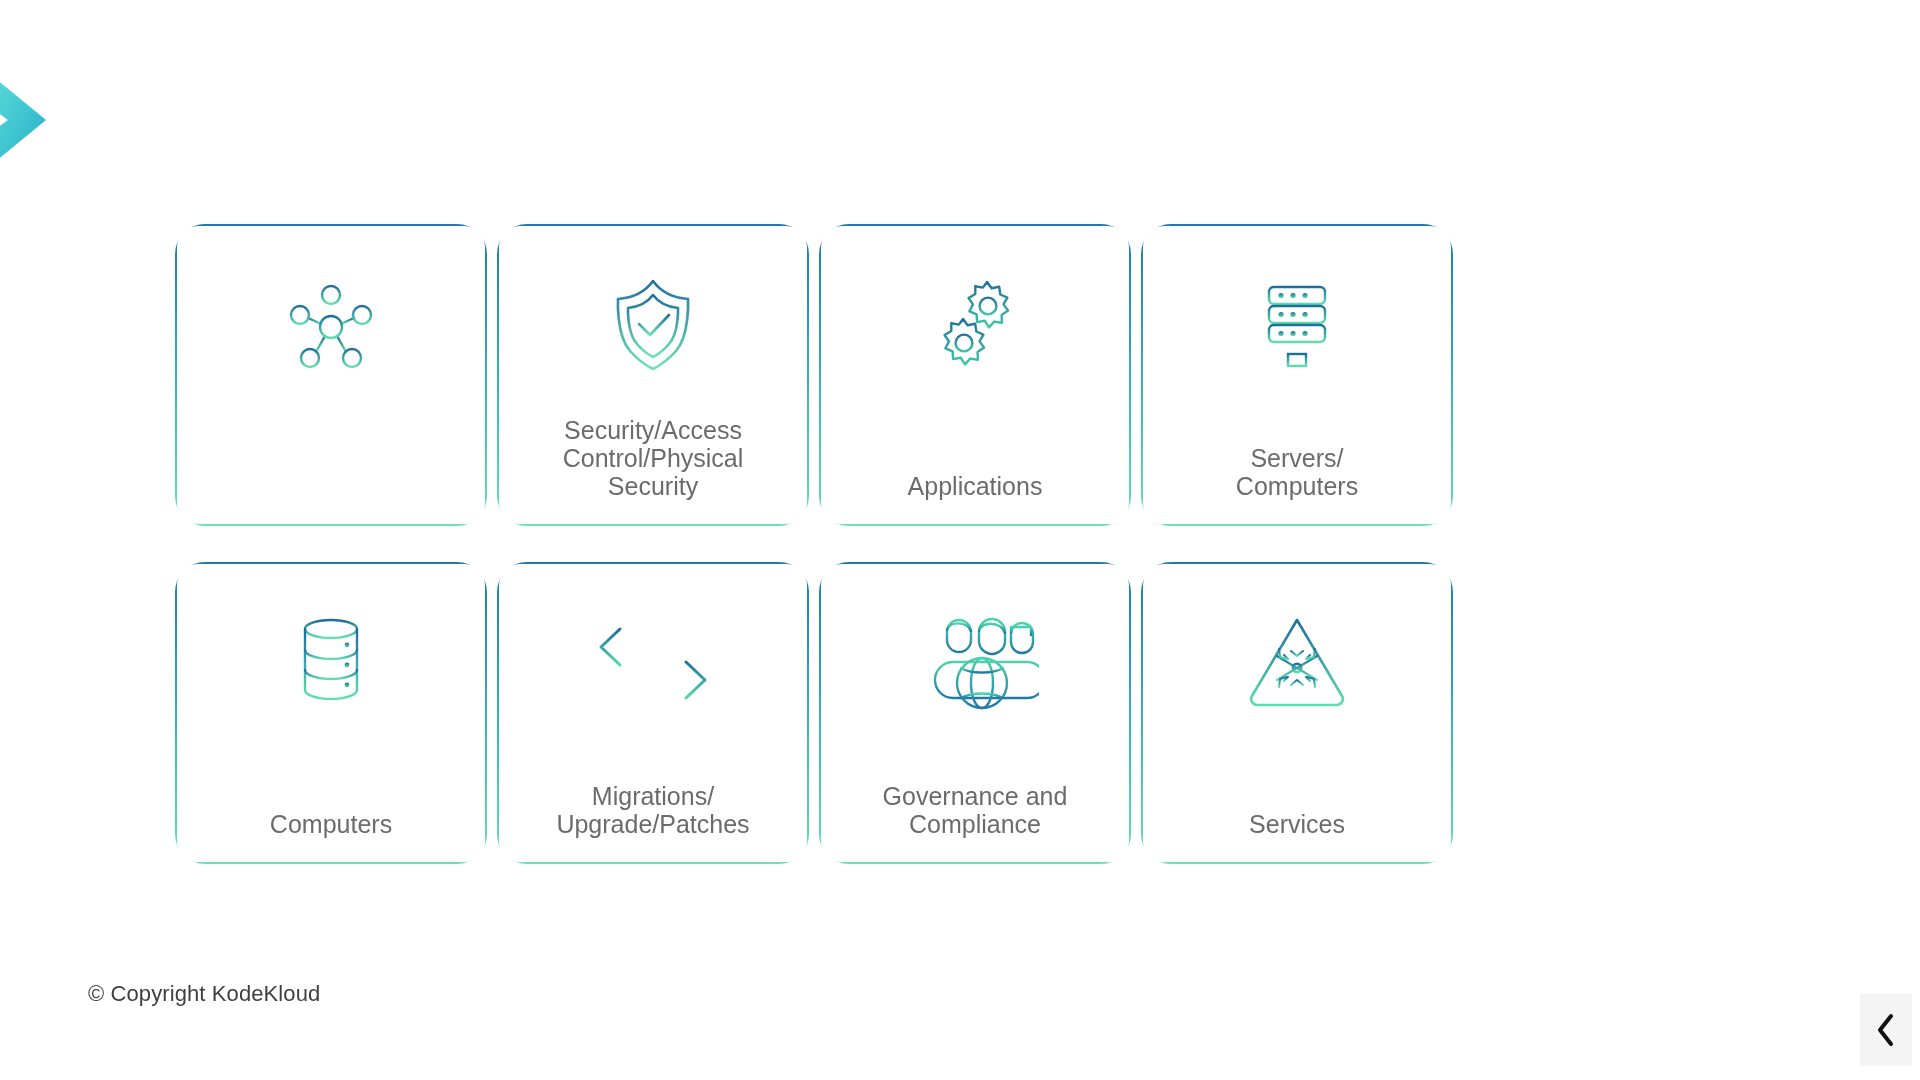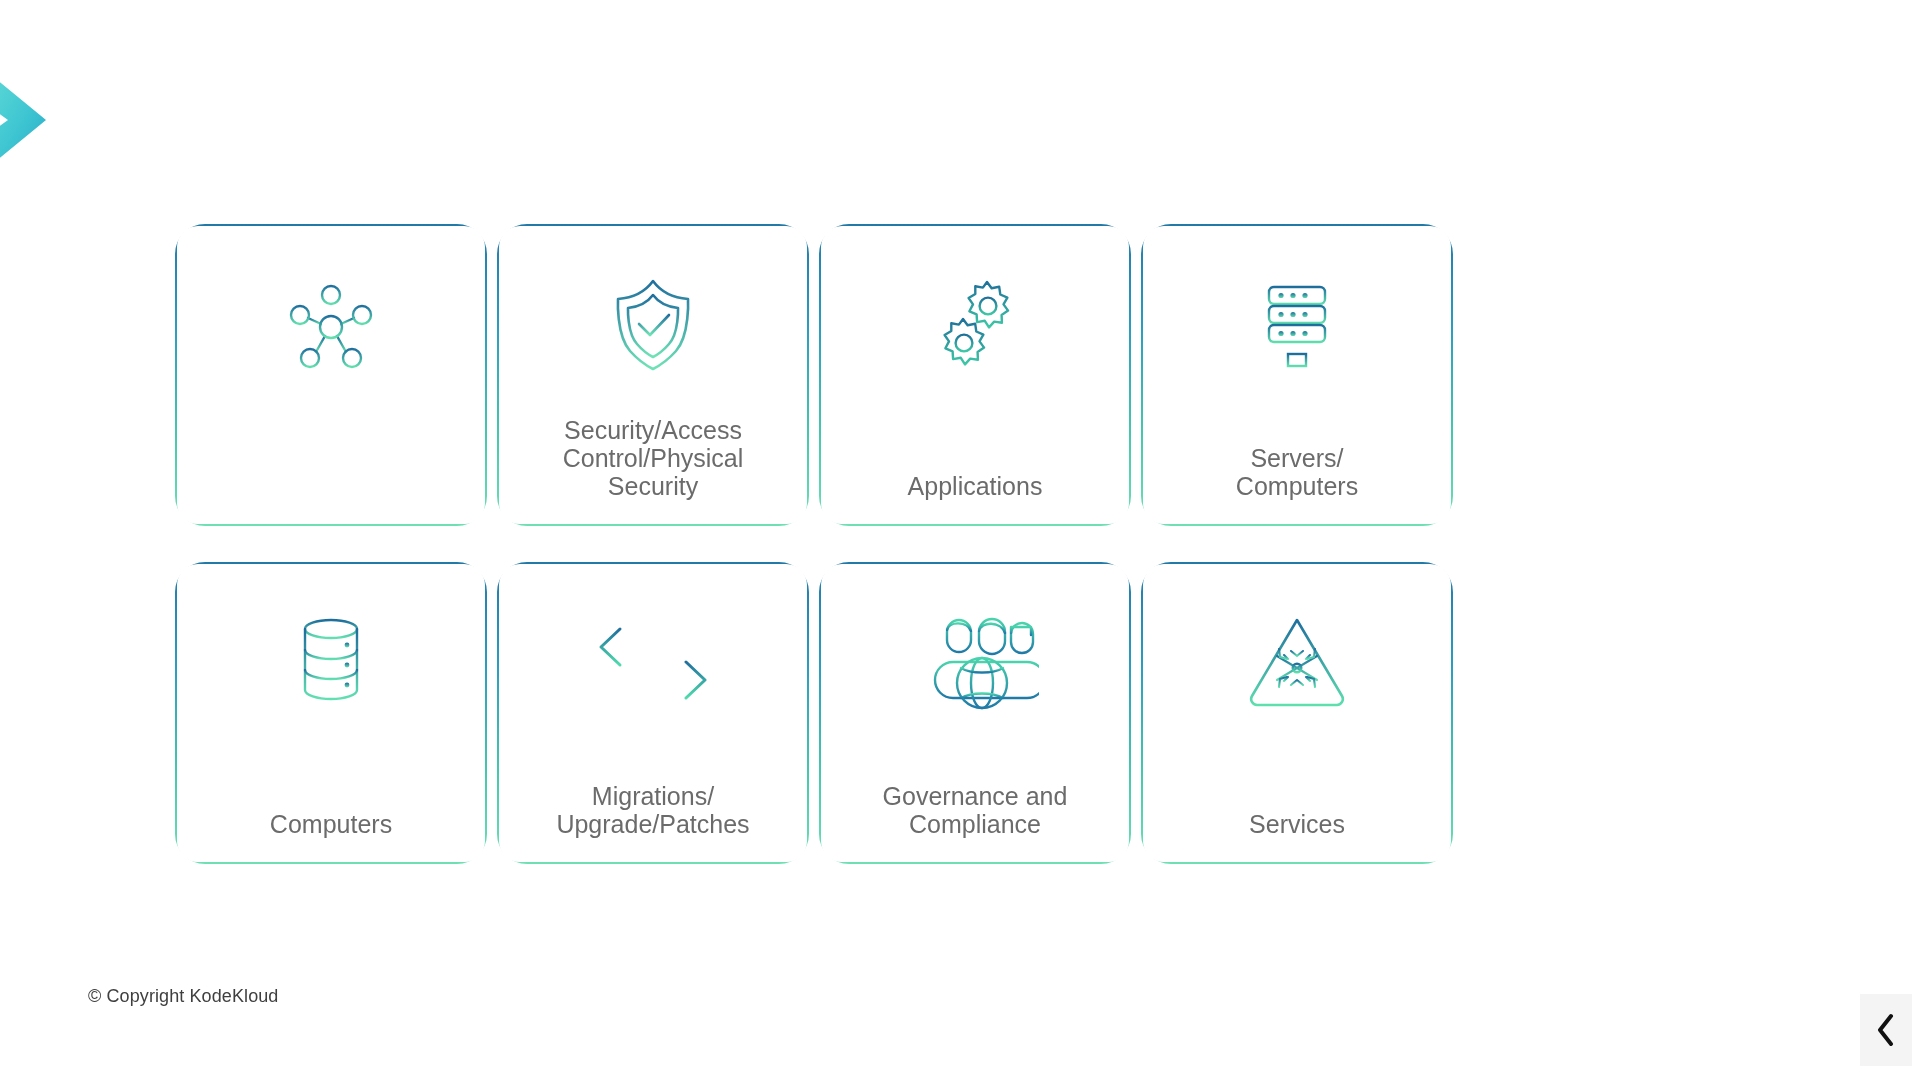--- a/index.html
+++ b/index.html
@@ -96,21 +96,21 @@
     font-weight: 400;
     padding-bottom: 2px;
     white-space: pre-line;
   }
 
   
   .footer-copy {
     position: absolute;
     left: 88px;
     bottom: 73px;
-    font-size: 18px;
+    font-size: 22px;
     color: #3f3f3f;
     letter-spacing: 0.1px;
   }
   .nav-prev {
     position: absolute;
     right: 8px;
     bottom: 14px;
     width: 52px;
     height: 72px;
     background: #f4f4f4;

